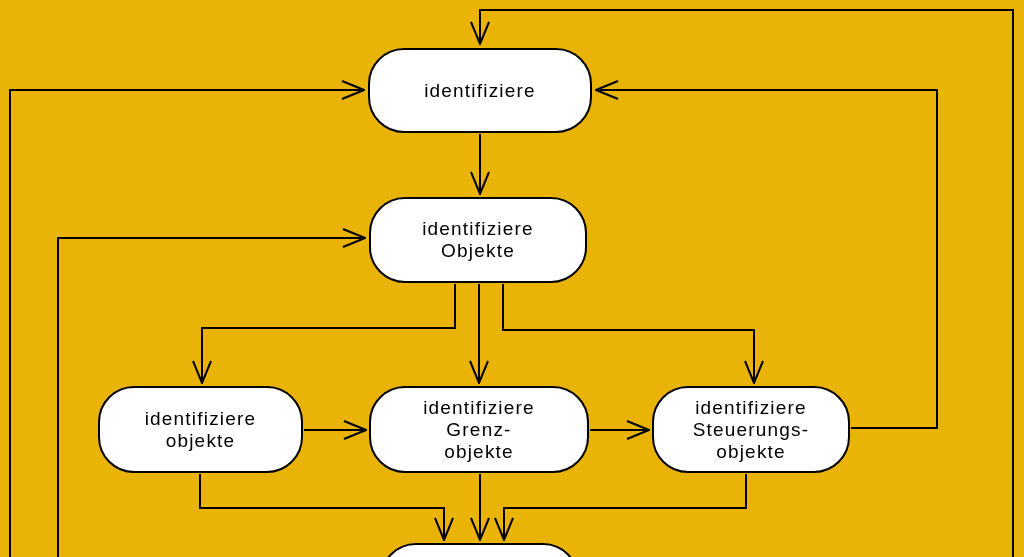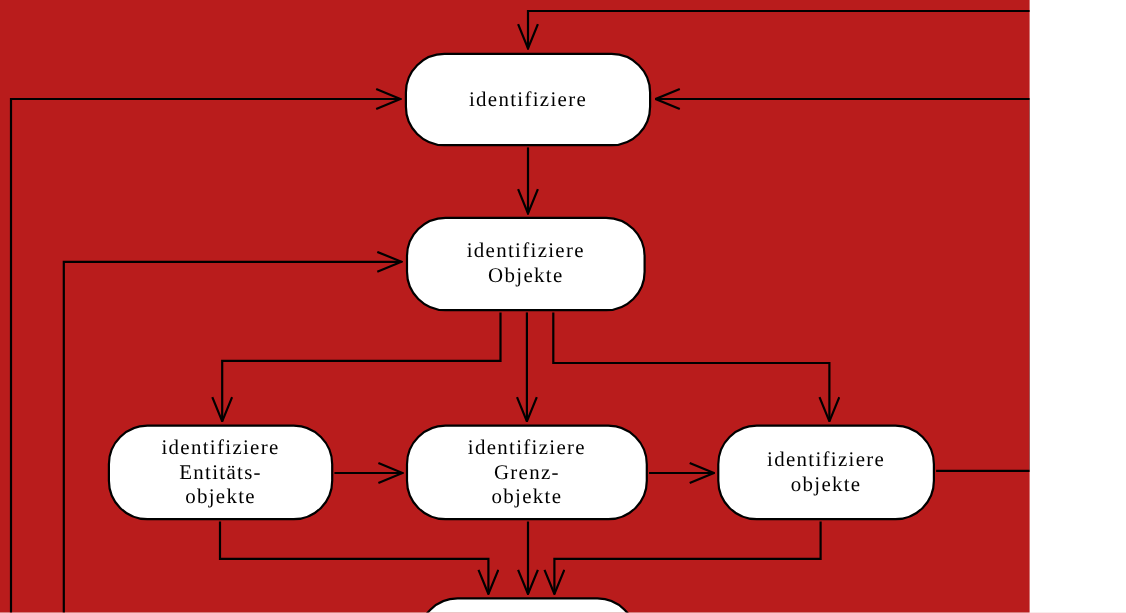--- a/index.html
+++ b/index.html
@@ -2,25 +2,25 @@
 <html><head>
 <meta charset="utf-8">
 <style>
   html, body {
     margin: 0;
     padding: 0;
     background: #ffffff;
   }
   #canvas {
     position: relative;
-    width: 936px;
+    width: 1024px;
     height: 557px;
-    background: #b91c1c;
+    background: #eab308;
     overflow: hidden;
-    font-family: Liberation Serif, serif;
+    font-family: Liberation Sans, sans-serif;
   }
   #connector-layer {
     position: absolute;
     left: 0;
     top: 0;
     width: 1024px;
     height: 557px;
   }
   .node {
     position: absolute;
@@ -85,30 +85,30 @@
     <span>identifiziere</span>
   </div>
 
   <div class="node" id="node-participating-objects">
     <span>identifiziere</span>
     <span>Objekte</span>
   </div>
 
   <div class="node" id="node-entity-objects">
     <span>identifiziere</span>
-    <span>Entitäts-</span>
     <span>objekte</span>
   </div>
 
   <div class="node" id="node-boundary-objects">
     <span>identifiziere</span>
     <span>Grenz-</span>
     <span>objekte</span>
   </div>
 
   <div class="node" id="node-control-objects">
     <span>identifiziere</span>
+    <span>Steuerungs-</span>
     <span>objekte</span>
   </div>
 
   <div class="node" id="node-bottom-partial"></div>
 
 </div>
 
 </body></html>

